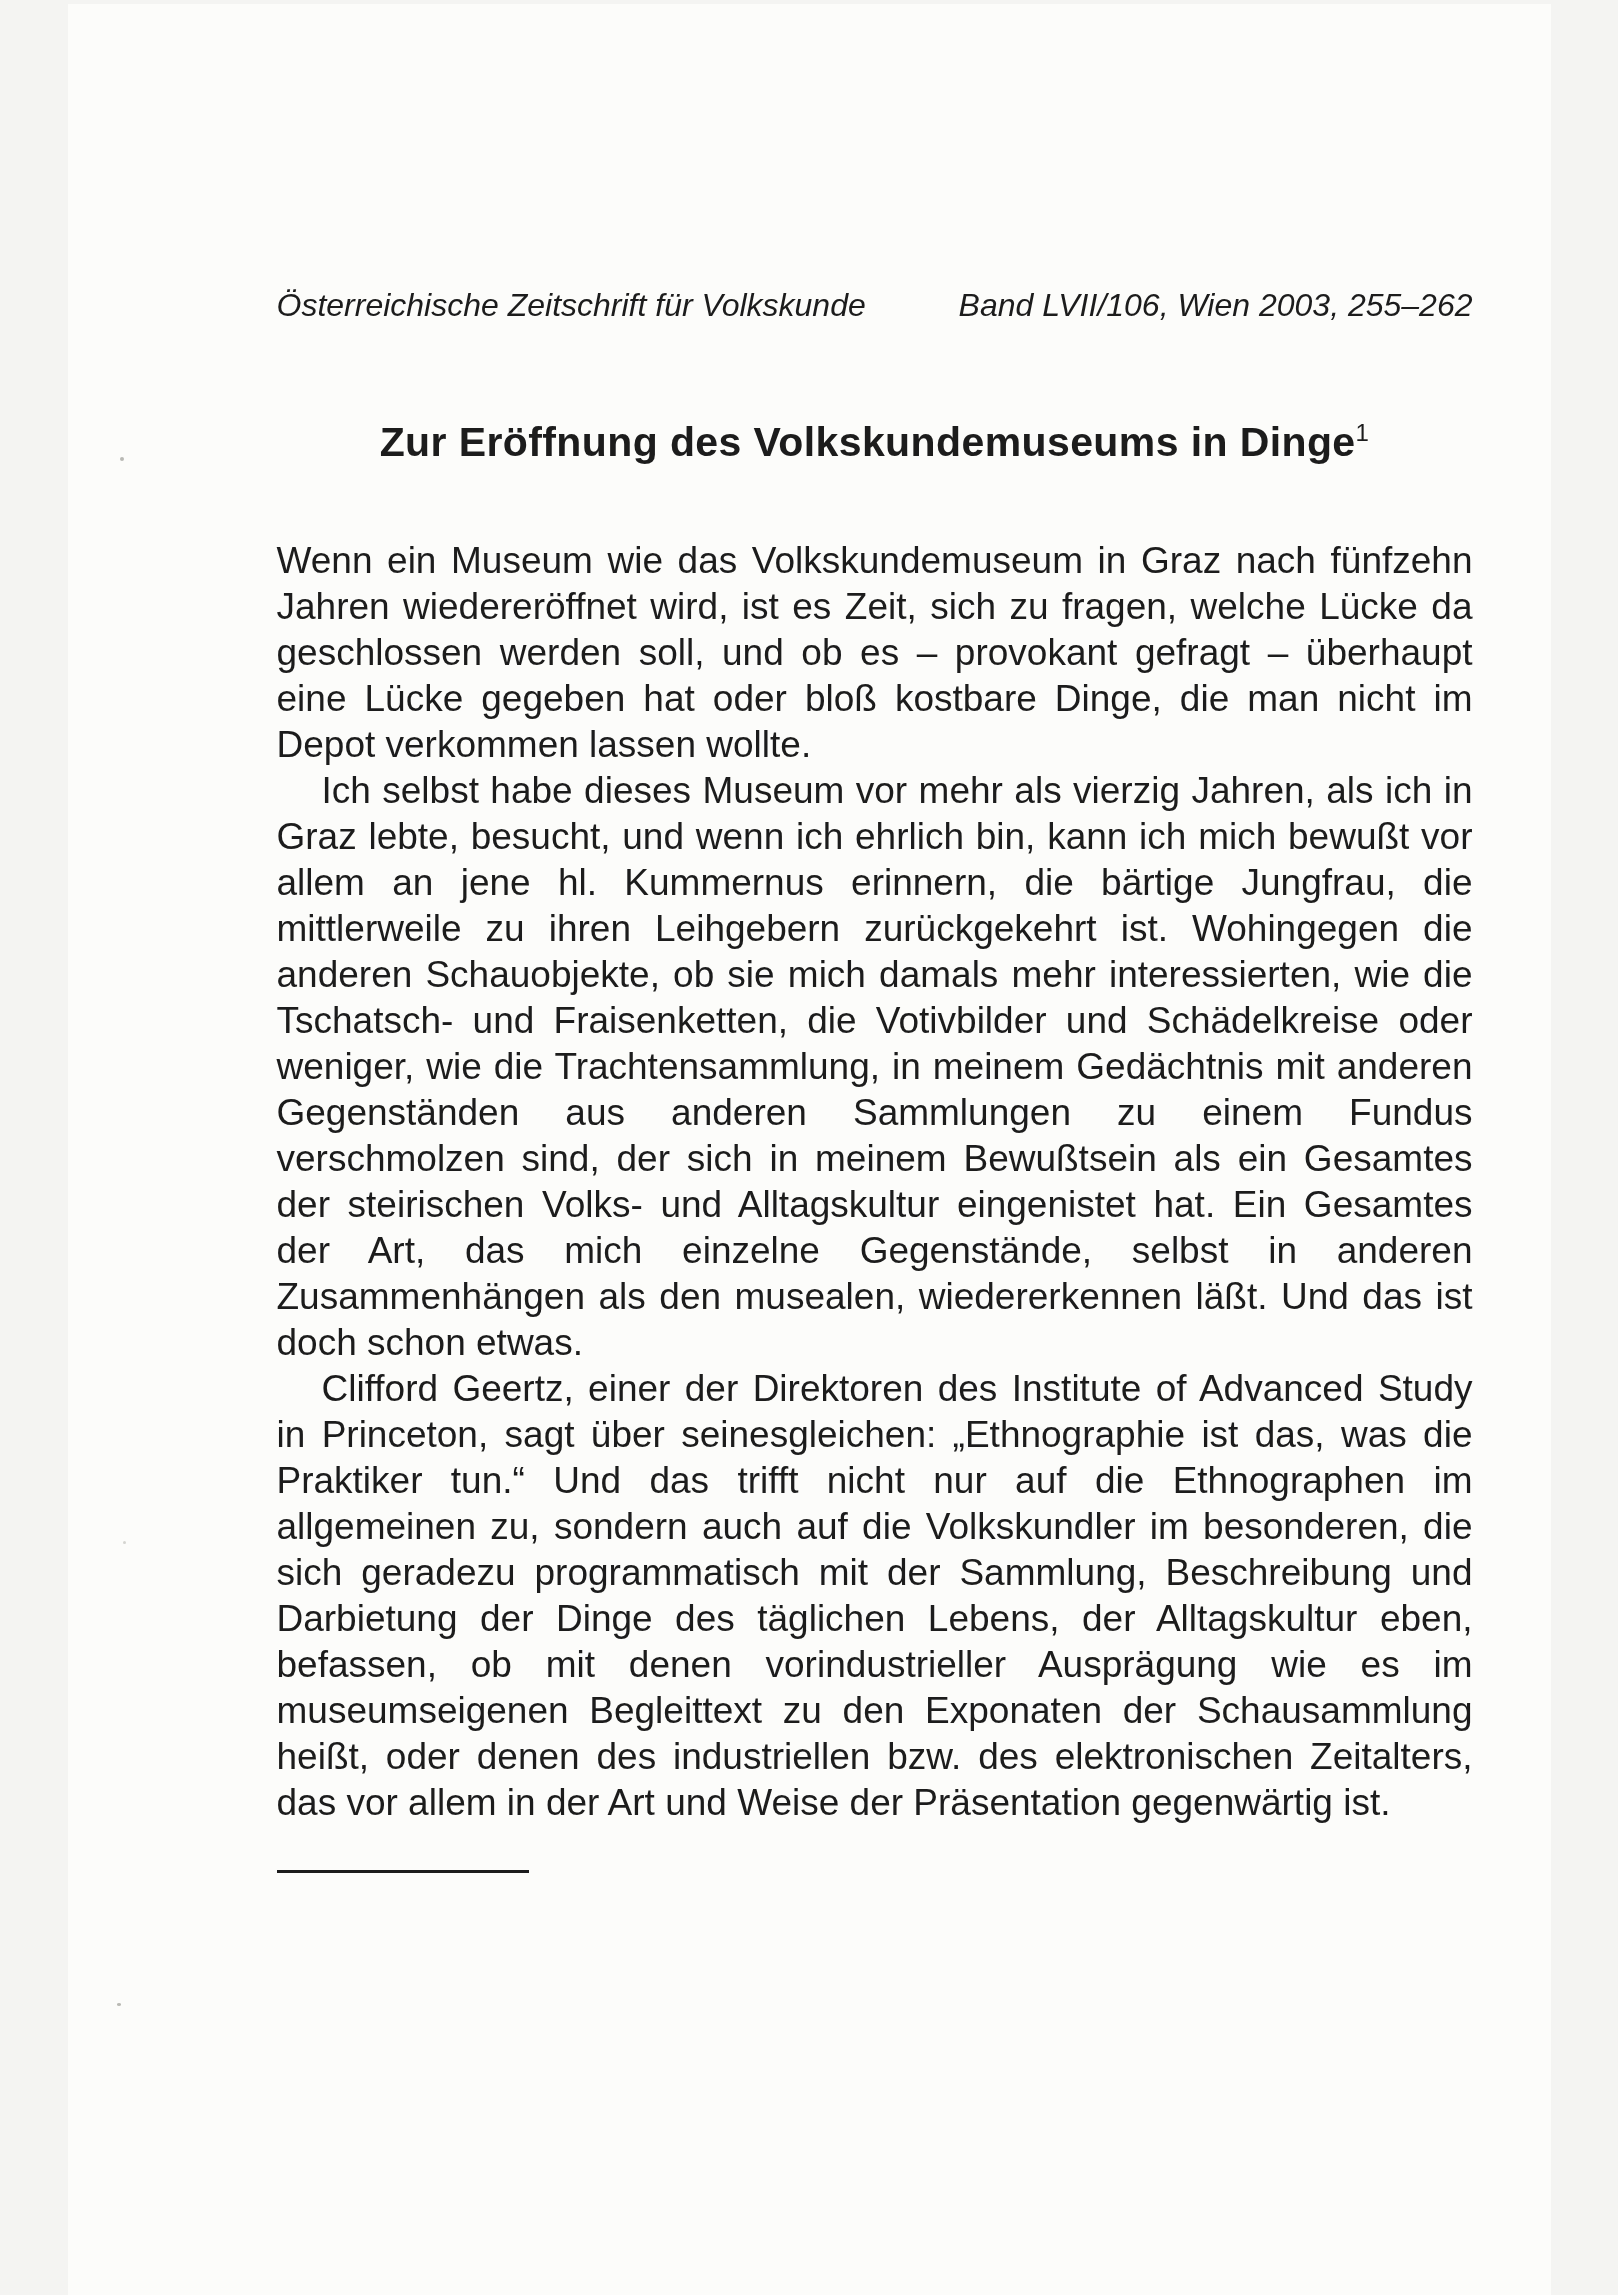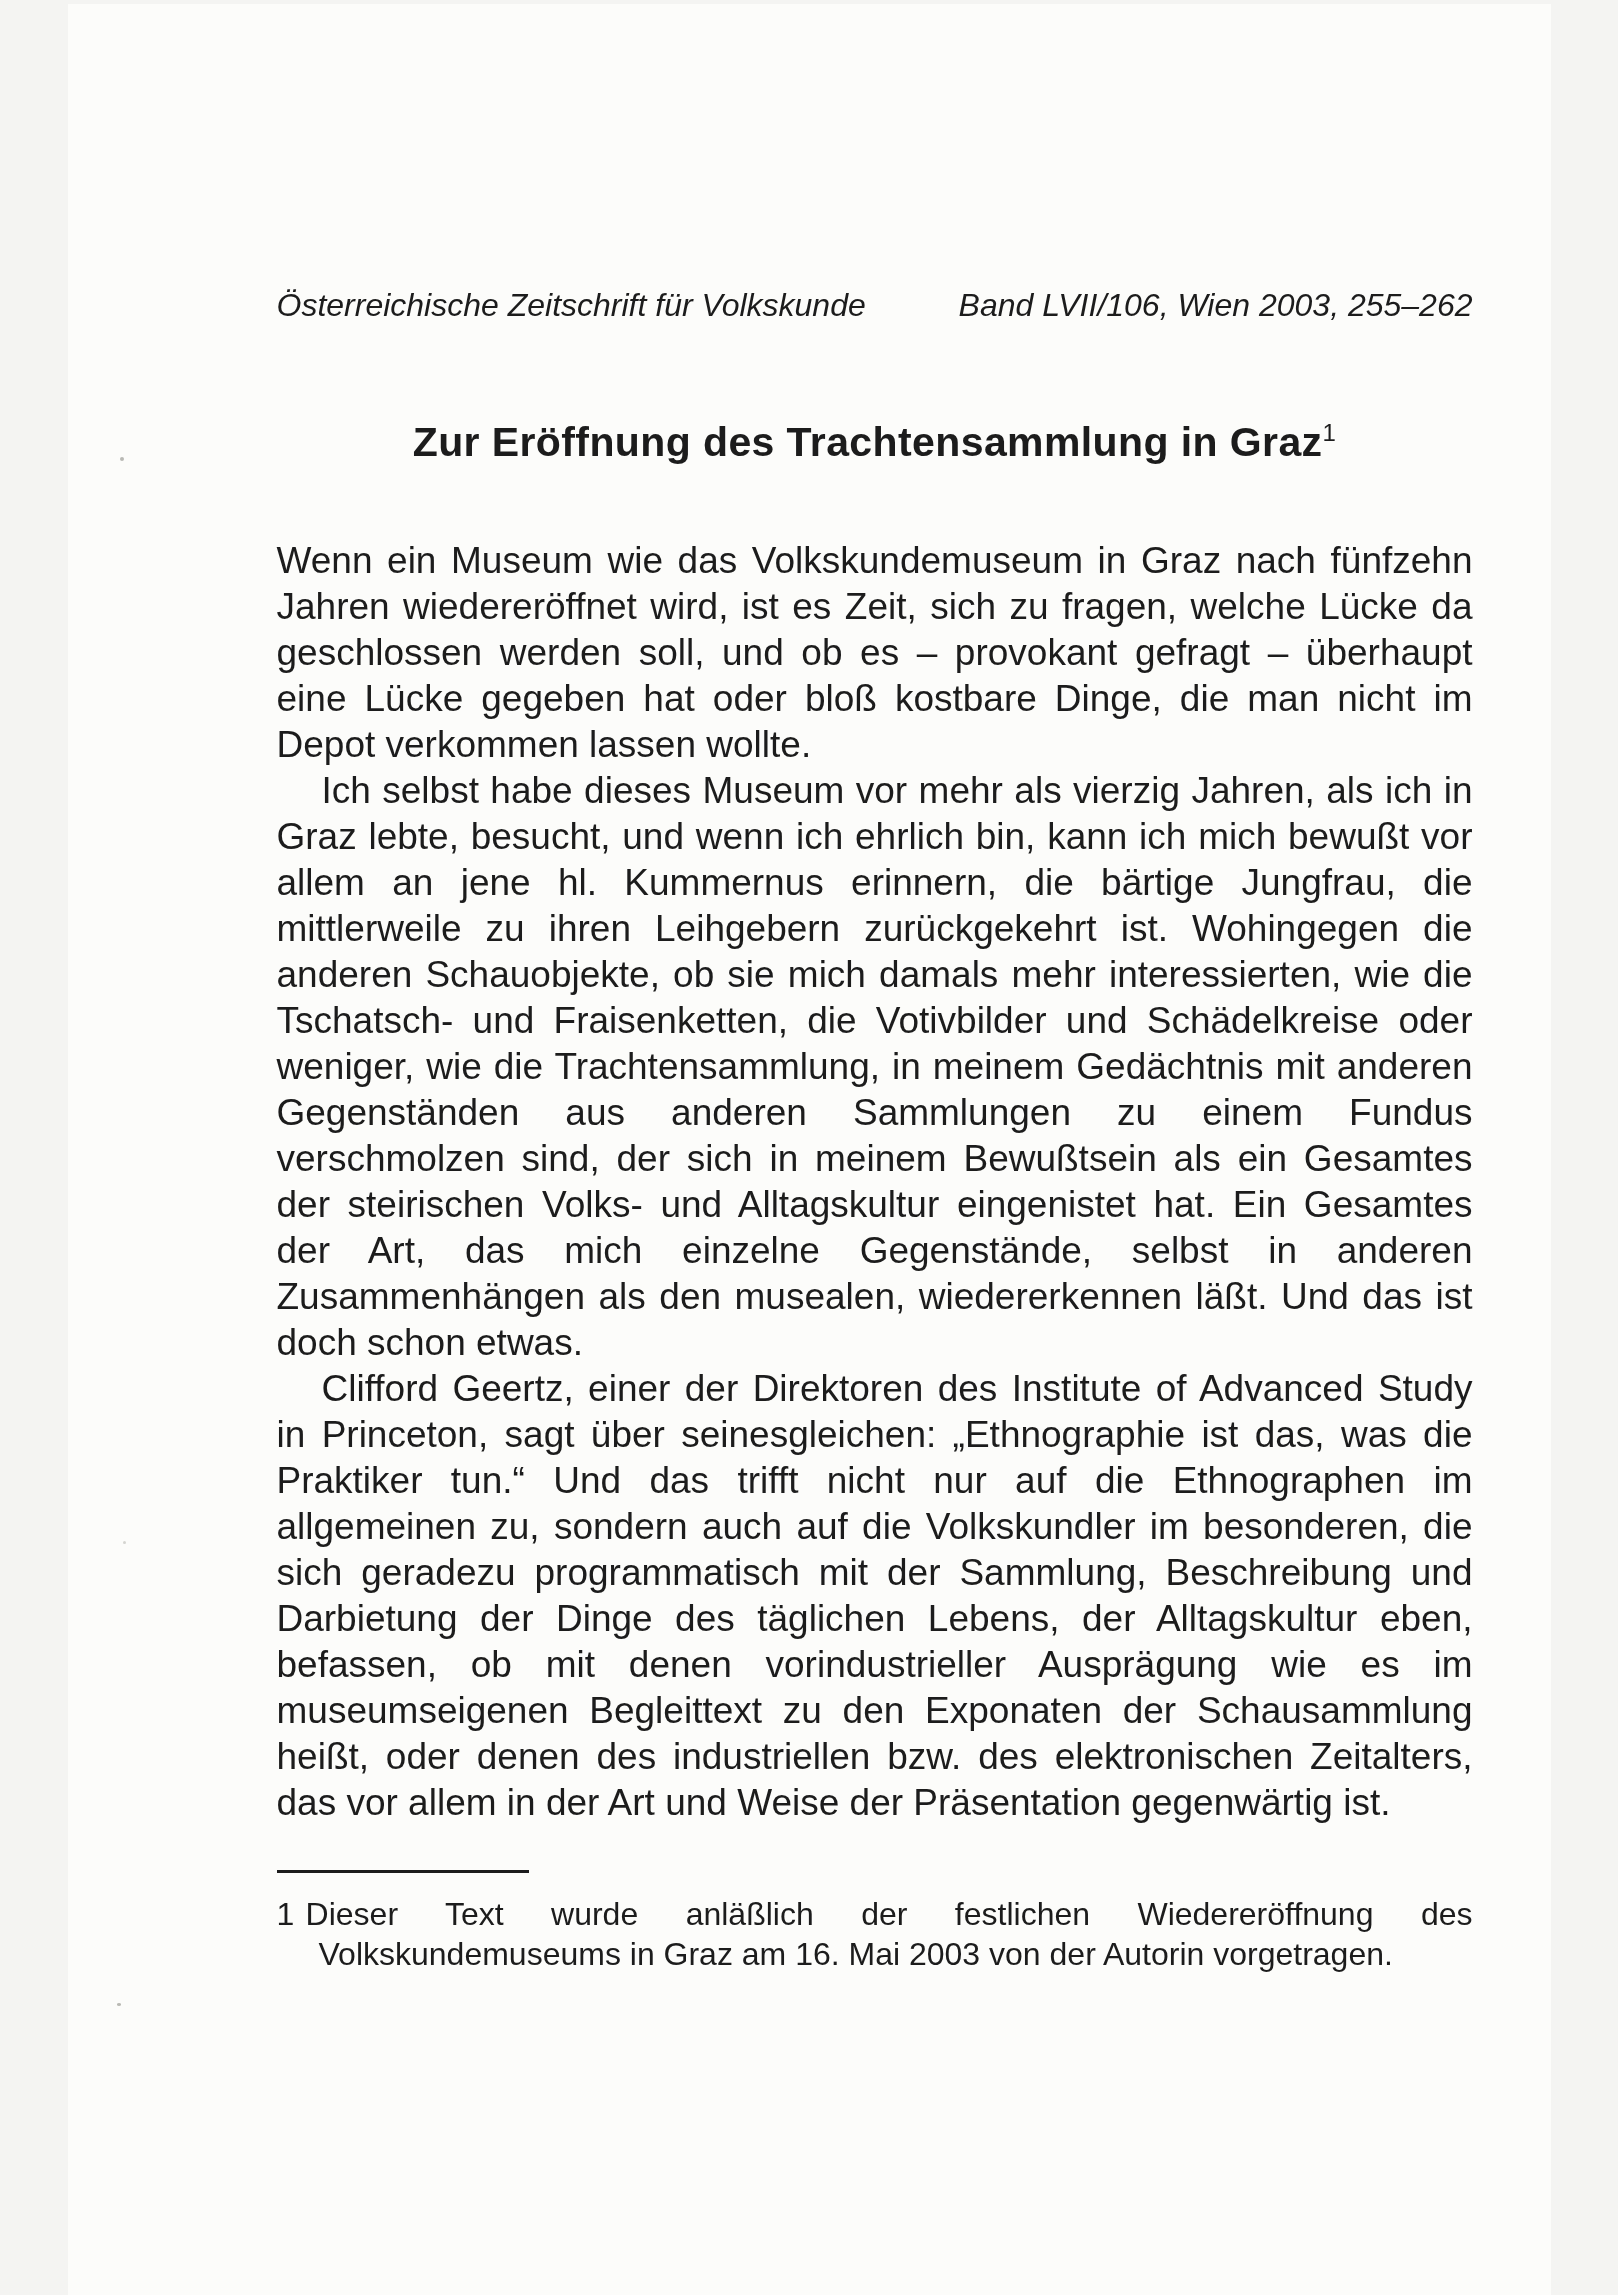--- a/index.html
+++ b/index.html
@@ -104,30 +104,27 @@
   <span class="speck speck-2"></span>
   <span class="speck speck-3"></span>
 
   <div class="content">
 
     <div class="journal-header">
       <span class="journal-name">Österreichische Zeitschrift für Volkskunde</span>
       <span class="issue">Band LVII/106, Wien 2003, 255–262</span>
     </div>
 
-    <h1 class="article-title"><span>Zur Eröffnung des Trachtensammlung in Graz</span><sup>1</sup></h1>
+    <h1 class="article-title"><span>Zur Eröffnung des Volkskundemuseums in Dinge</span><sup>1</sup></h1>
 
 
     <div class="body-text">
       <p>Wenn ein Museum wie das Volkskundemuseum in Graz nach fünfzehn Jahren wiedereröffnet wird, ist es Zeit, sich zu fragen, welche Lücke da geschlossen werden soll, und ob es – provokant gefragt – überhaupt eine Lücke gegeben hat oder bloß kostbare Dinge, die man nicht im Depot verkommen lassen wollte.</p>
       <p>Ich selbst habe dieses Museum vor mehr als vierzig Jahren, als ich in Graz lebte, besucht, und wenn ich ehrlich bin, kann ich mich bewußt vor allem an jene hl. Kummernus erinnern, die bärtige Jungfrau, die mittlerweile zu ihren Leihgebern zurückgekehrt ist. Wohingegen die anderen Schauobjekte, ob sie mich damals mehr interessierten, wie die Tschatsch- und Fraisenketten, die Votivbilder und Schädelkreise oder weniger, wie die Trachtensammlung, in meinem Gedächtnis mit anderen Gegenständen aus anderen Sammlungen zu einem Fundus verschmolzen sind, der sich in meinem Bewußtsein als ein Gesamtes der steirischen Volks- und Alltagskultur eingenistet hat. Ein Gesamtes der Art, das mich einzelne Gegenstände, selbst in anderen Zusammenhängen als den musealen, wiedererkennen läßt. Und das ist doch schon etwas.</p>
       <p>Clifford Geertz, einer der Direktoren des Institute of Advanced Study in Princeton, sagt über seinesgleichen: „Ethnographie ist das, was die Praktiker tun.“ Und das trifft nicht nur auf die Ethnographen im allgemeinen zu, sondern auch auf die Volkskundler im besonderen, die sich geradezu programmatisch mit der Sammlung, Beschreibung und Darbietung der Dinge des täglichen Lebens, der Alltagskultur eben, befassen, ob mit denen vorindustrieller Ausprägung wie es im museumseigenen Begleittext zu den Exponaten der Schausammlung heißt, oder denen des industriellen bzw. des elektronischen Zeitalters, das vor allem in der Art und Weise der Präsentation gegenwärtig ist.</p>
     </div>
 
     <div class="footnote-rule"></div>
 
-    <div class="footnote">
-      <span class="fn-marker">1</span><span>Dieser Text wurde anläßlich der festlichen Wiedereröffnung des Volkskundemuseums in Graz am 16. Mai 2003 von der Autorin vorgetragen.</span>
-    </div>
 
   </div>
 </div>
 
 
 </body></html>

